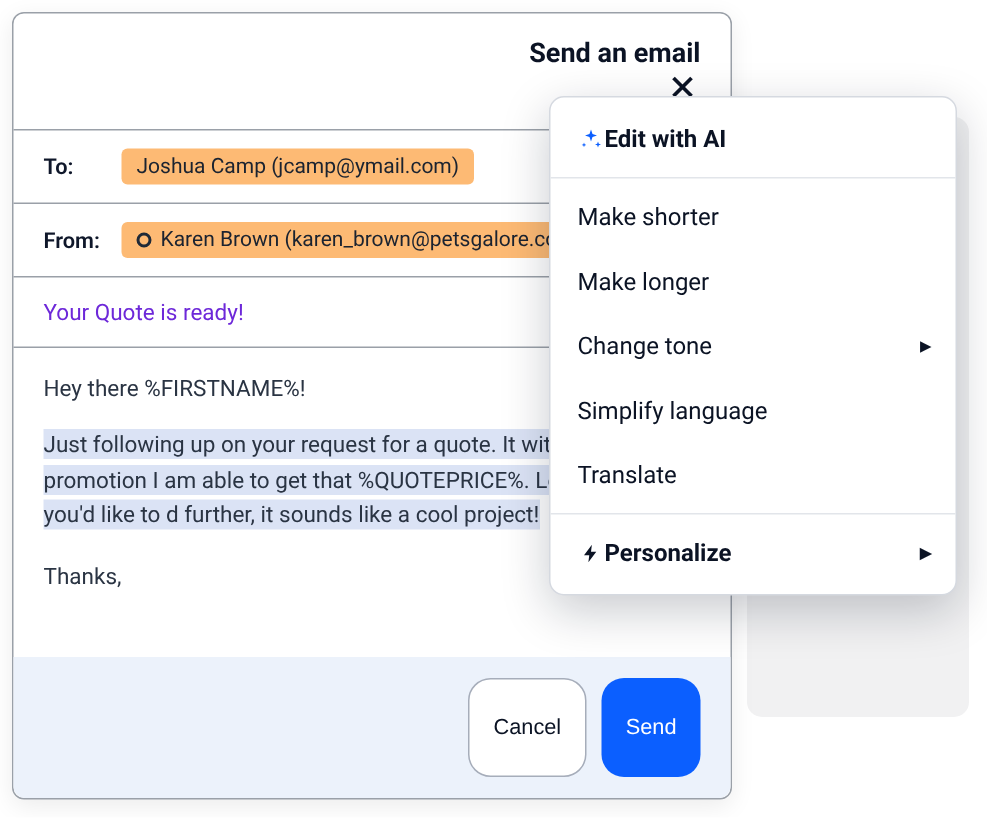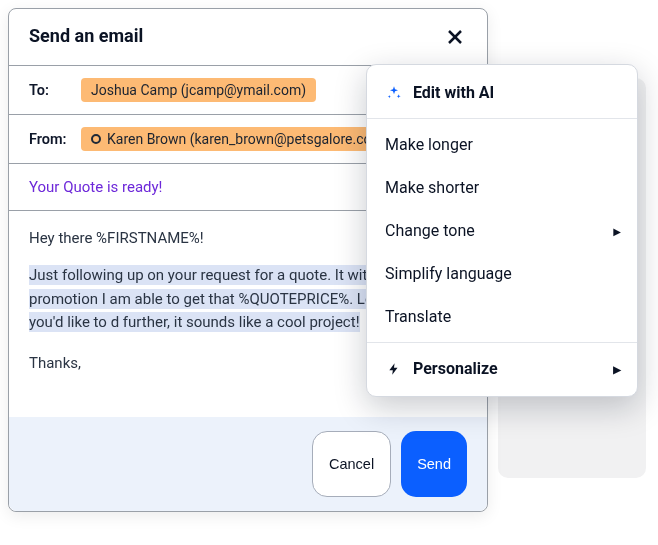--- a/index.html
+++ b/index.html
@@ -17,23 +17,24 @@
       left: 8px;
       width: 480px;
       border: 1px solid #9aa0a8;
       border-radius: 8px;
       background: #fff;
       box-shadow: 0 4px 16px rgba(0,0,0,0.08);
     }
     .dialog-header {
       display: flex;
       justify-content: space-between;
-      align-items: flex-start;
+      align-items: flex-end;
       padding: 16px 20px;
       border-bottom: 1px solid #9aa0a8;
+      flex-direction: column;
     }
     .dialog-title {
       font-size: 18px;
       font-weight: 700;
       color: #0b1324;
     }
     .close-btn {
       cursor: pointer;
       width: 24px;
       height: 24px;
@@ -141,21 +142,20 @@
       width: 272px;
       background: #fff;
       border: 1px solid #d5d9e0;
       border-radius: 10px;
       box-shadow: 0 10px 32px rgba(9,17,38,0.22);
       padding: 6px 0;
     }
     .menu-item {
       display: flex;
       align-items: center;
-      gap: 10px;
       padding: 12px 18px;
       font-size: 16px;
       color: #0b1324;
       cursor: pointer;
       position: relative;
     }
     .menu-item .arrow {
       position: absolute;
       right: 16px;
       top: 50%;
@@ -230,24 +230,24 @@
     <span class="ph-icon sparkle">
       <svg width="16" height="16" viewBox="0 0 24 24">
           <path d="M12 2l1.5 4.5L18 8l-4.5 1.5L12 14l-1.5-4.5L6 8l4.5-1.5L12 2zM19 14l.8 2.2L22 17l-2.2.8L19 20l-.8-2.2L16 17l2.2-.8L19 14zM5 15l.6 1.8L7.4 17.4 5.6 18 5 19.8 4.4 18 2.6 17.4 4.4 16.8 5 15z"></path>
         </svg>
     </span>
     <span>Edit with AI</span>
   </div>
   <div class="menu-sep"></div>
 
   <div class="menu-item">
+    <span>Make shorter</span>
+  </div>
+  <div class="menu-item">
     <span>Make longer</span>
-  </div>
-  <div class="menu-item">
-    <span>Make shorter</span>
   </div>
   <div class="menu-item">
     <span>Change tone</span>
     <span class="arrow">▶</span>
   </div>
   <div class="menu-item">
     <span>Simplify language</span>
   </div>
   <div class="menu-item">
     <span>Translate</span>

